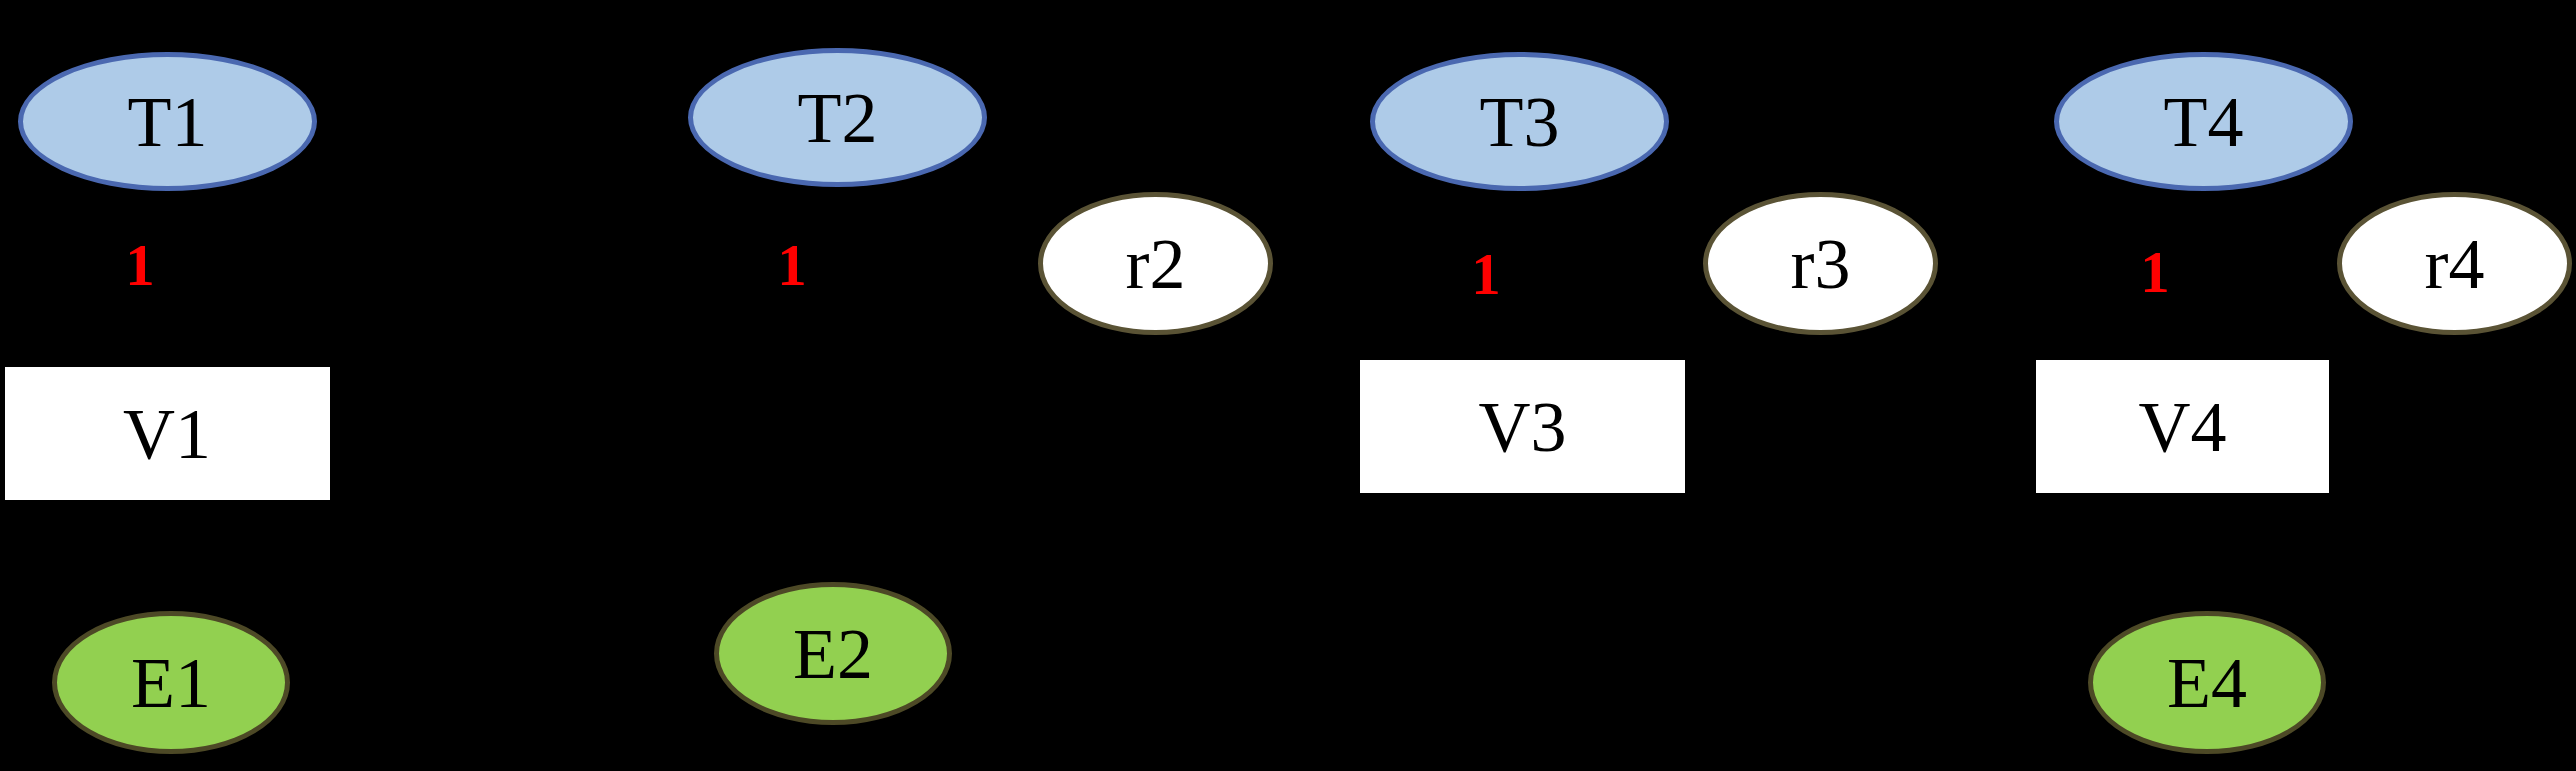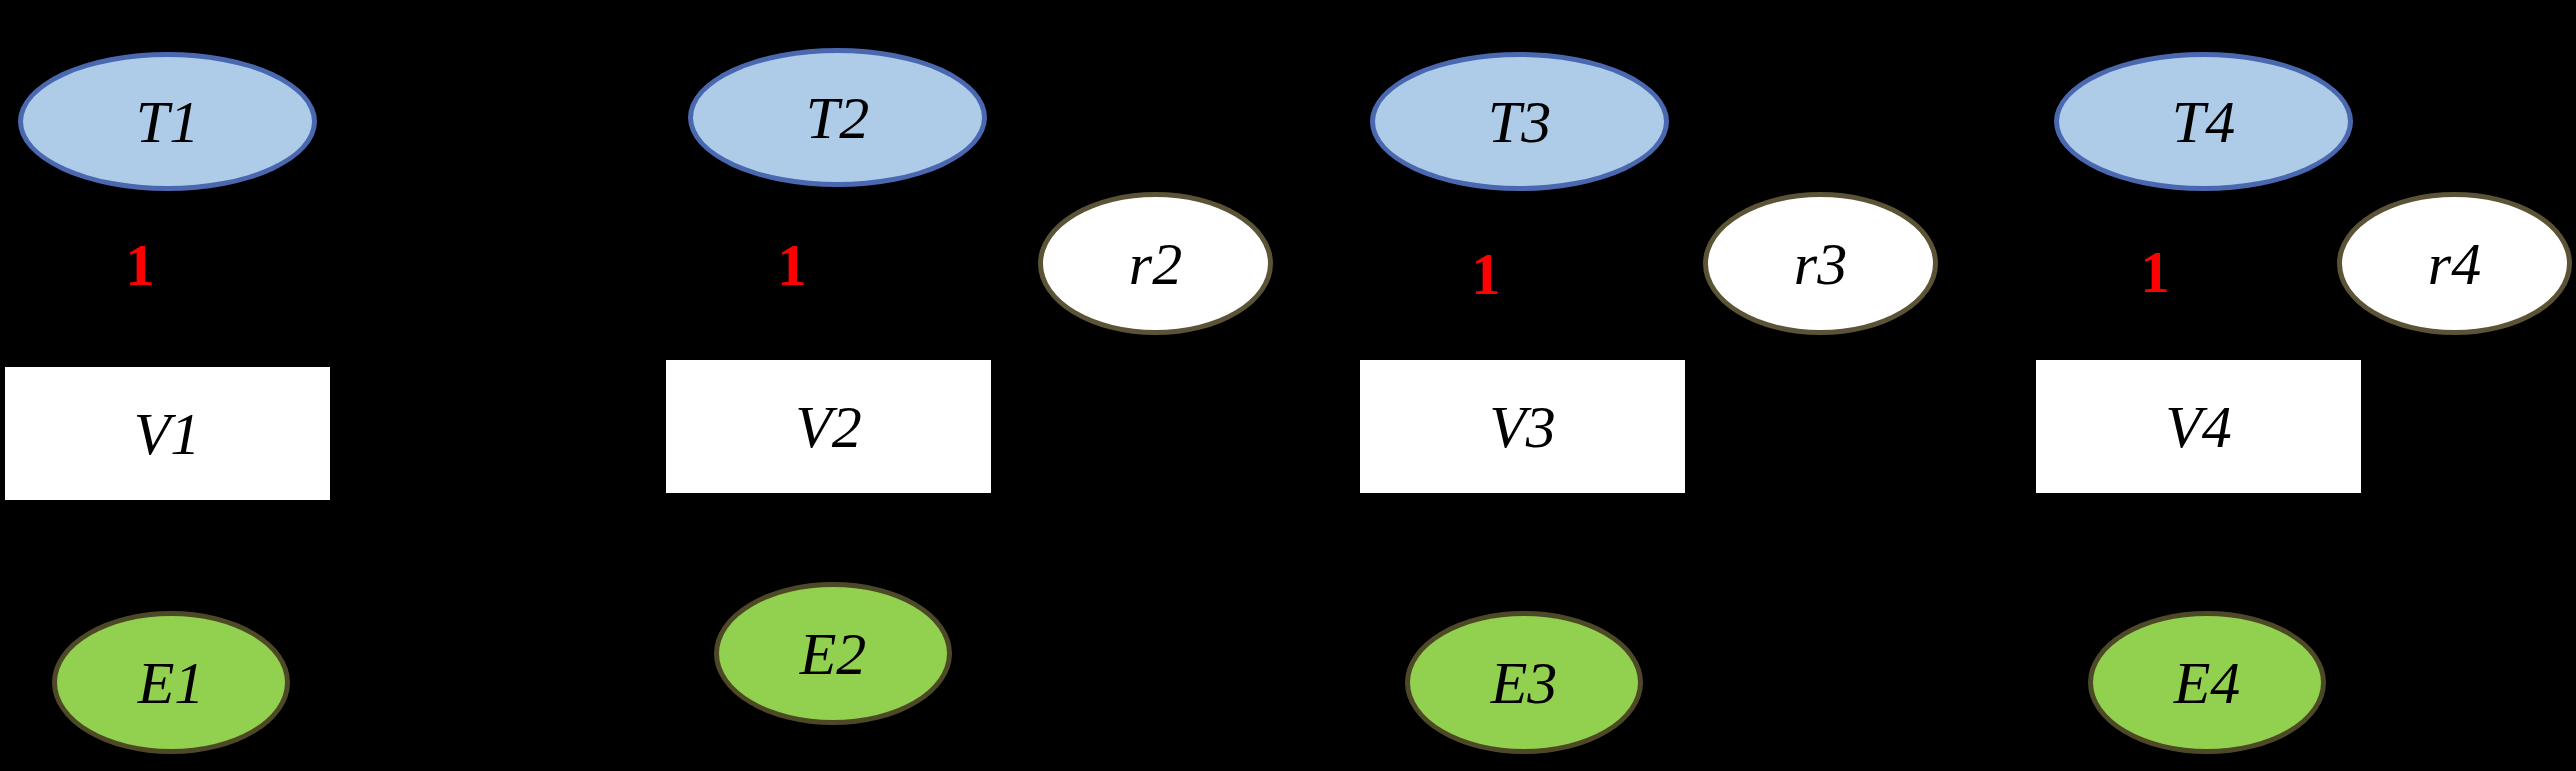--- a/index.html
+++ b/index.html
@@ -15,24 +15,23 @@
     overflow: hidden;
     font-family: "Liberation Serif", "DejaVu Serif", serif;
   }
   .node {
     position: absolute;
     display: flex;
     align-items: center;
     justify-content: center;
     box-sizing: border-box;
     color: var(--label-color, #000);
-    font-size: 60px;
+    font-size: 72px;
     line-height: 1;
     white-space: nowrap;
-    font-style: italic;
   }
   .ellipse { border-radius: 50%; }
   .topic {
     background: var(--topic-fill, #AECBE8);
     border: 5.4px solid var(--topic-stroke, #4A68B0);
   }
   .entity {
     background: var(--entity-fill, #92D050);
     border: 5.4px solid var(--entity-stroke, #4D4926);
   }
@@ -70,23 +69,21 @@
   <div class="weight" style="left:113px;  top:229px;">1</div>
   <div class="weight" style="left:765px;  top:229px;">1</div>
   <div class="weight" style="left:1459px; top:238px;">1</div>
   <div class="weight" style="left:2128px; top:236px;">1</div>
 
   <div class="node ellipse relation" style="left:1038px; top:192px; width:235px; height:143px;">r2</div>
   <div class="node ellipse relation" style="left:1703px; top:192px; width:235px; height:143px;">r3</div>
   <div class="node ellipse relation" style="left:2337px; top:192px; width:235px; height:143px;">r4</div>
 
   <div class="node value" style="left:4.5px;    top:360px; width:325px; height:133px;margin-top:7px;">V1</div>
-  <div class="node value" style="left:666px;  top:360px; width:325px; height:133px;">V2</div>
   <div class="node value" style="left:1349px; top:360px; width:325px; height:133px;margin-left:11px;">V3</div>
-  <div class="node value" style="left:2036px; top:360px; width:325px; height:133px;">V4</div>
+  <div class="node value" style="left:2036px; top:360px; width:293px; height:133px;">V4</div>
 
   <div class="node ellipse entity" style="left:52px;   top:611px; width:238px; height:143px;">E1</div>
   <div class="node ellipse entity" style="left:714px;  top:582px; width:238px; height:143px;">E2</div>
-  <div class="node ellipse entity" style="left:1405px; top:611px; width:238px; height:143px;">E3</div>
   <div class="node ellipse entity" style="left:2088px; top:611px; width:238px; height:143px;">E4</div>
 
 </div>
 
 
 </body></html>

